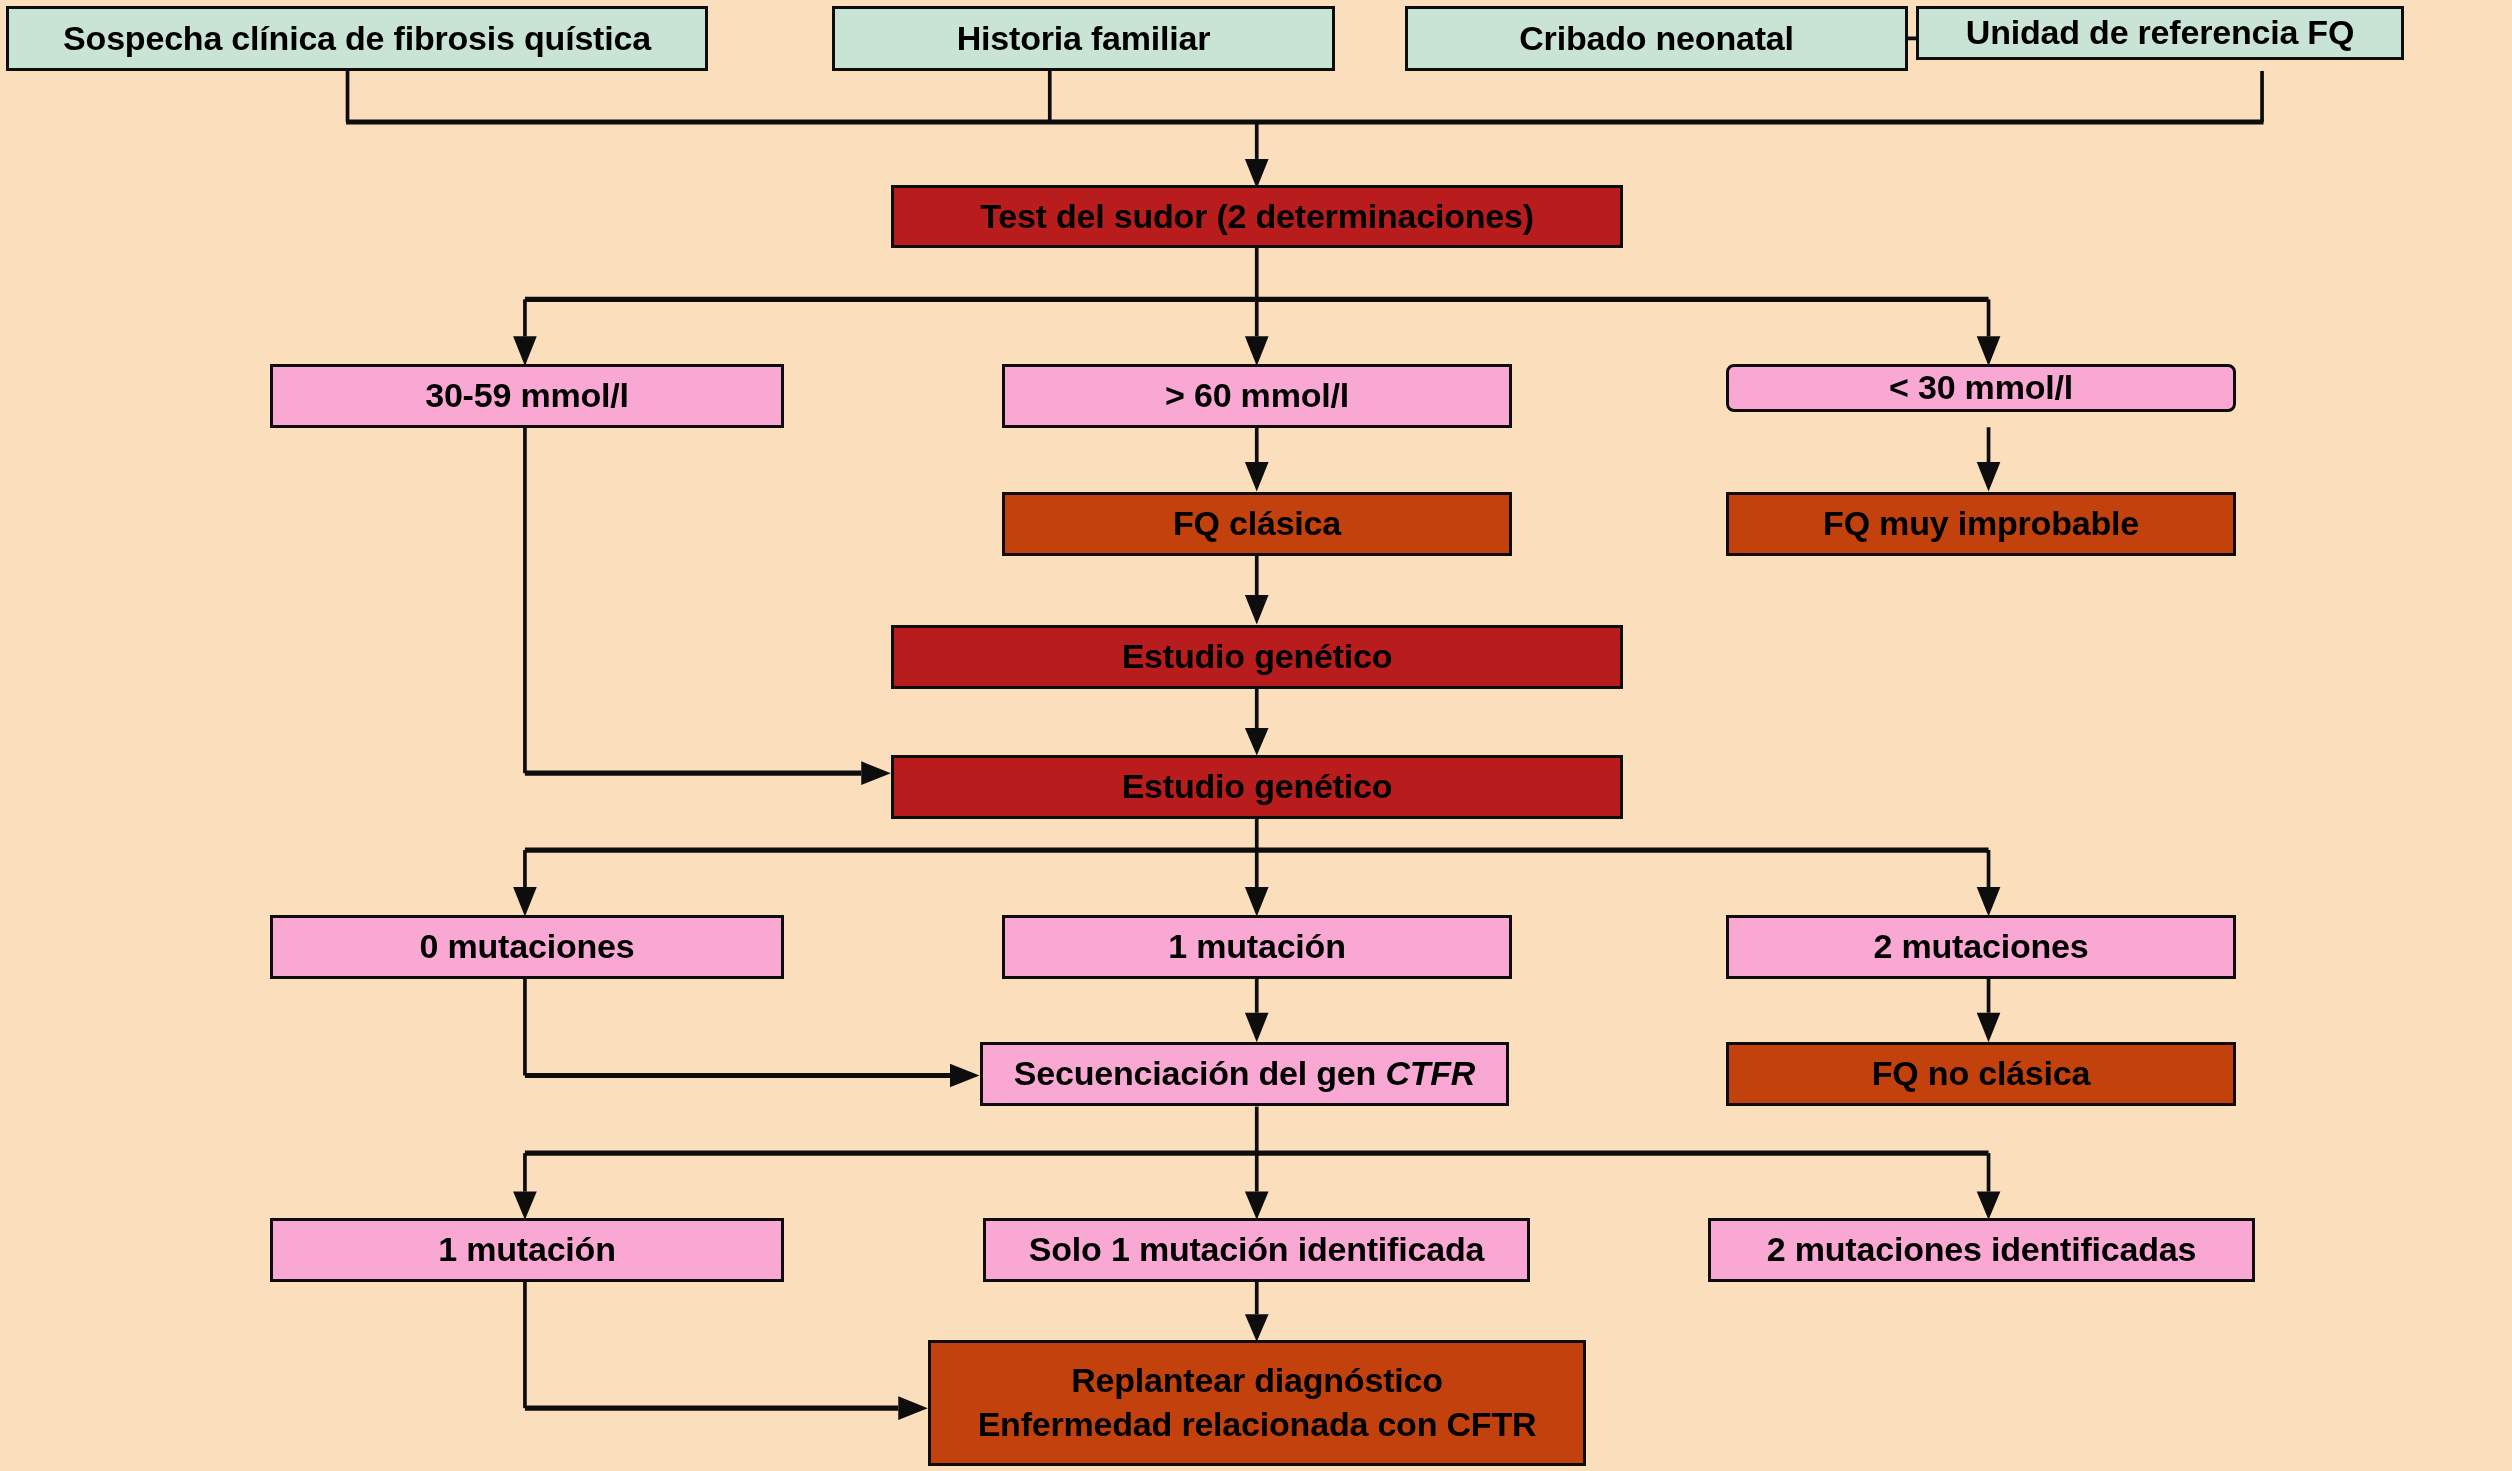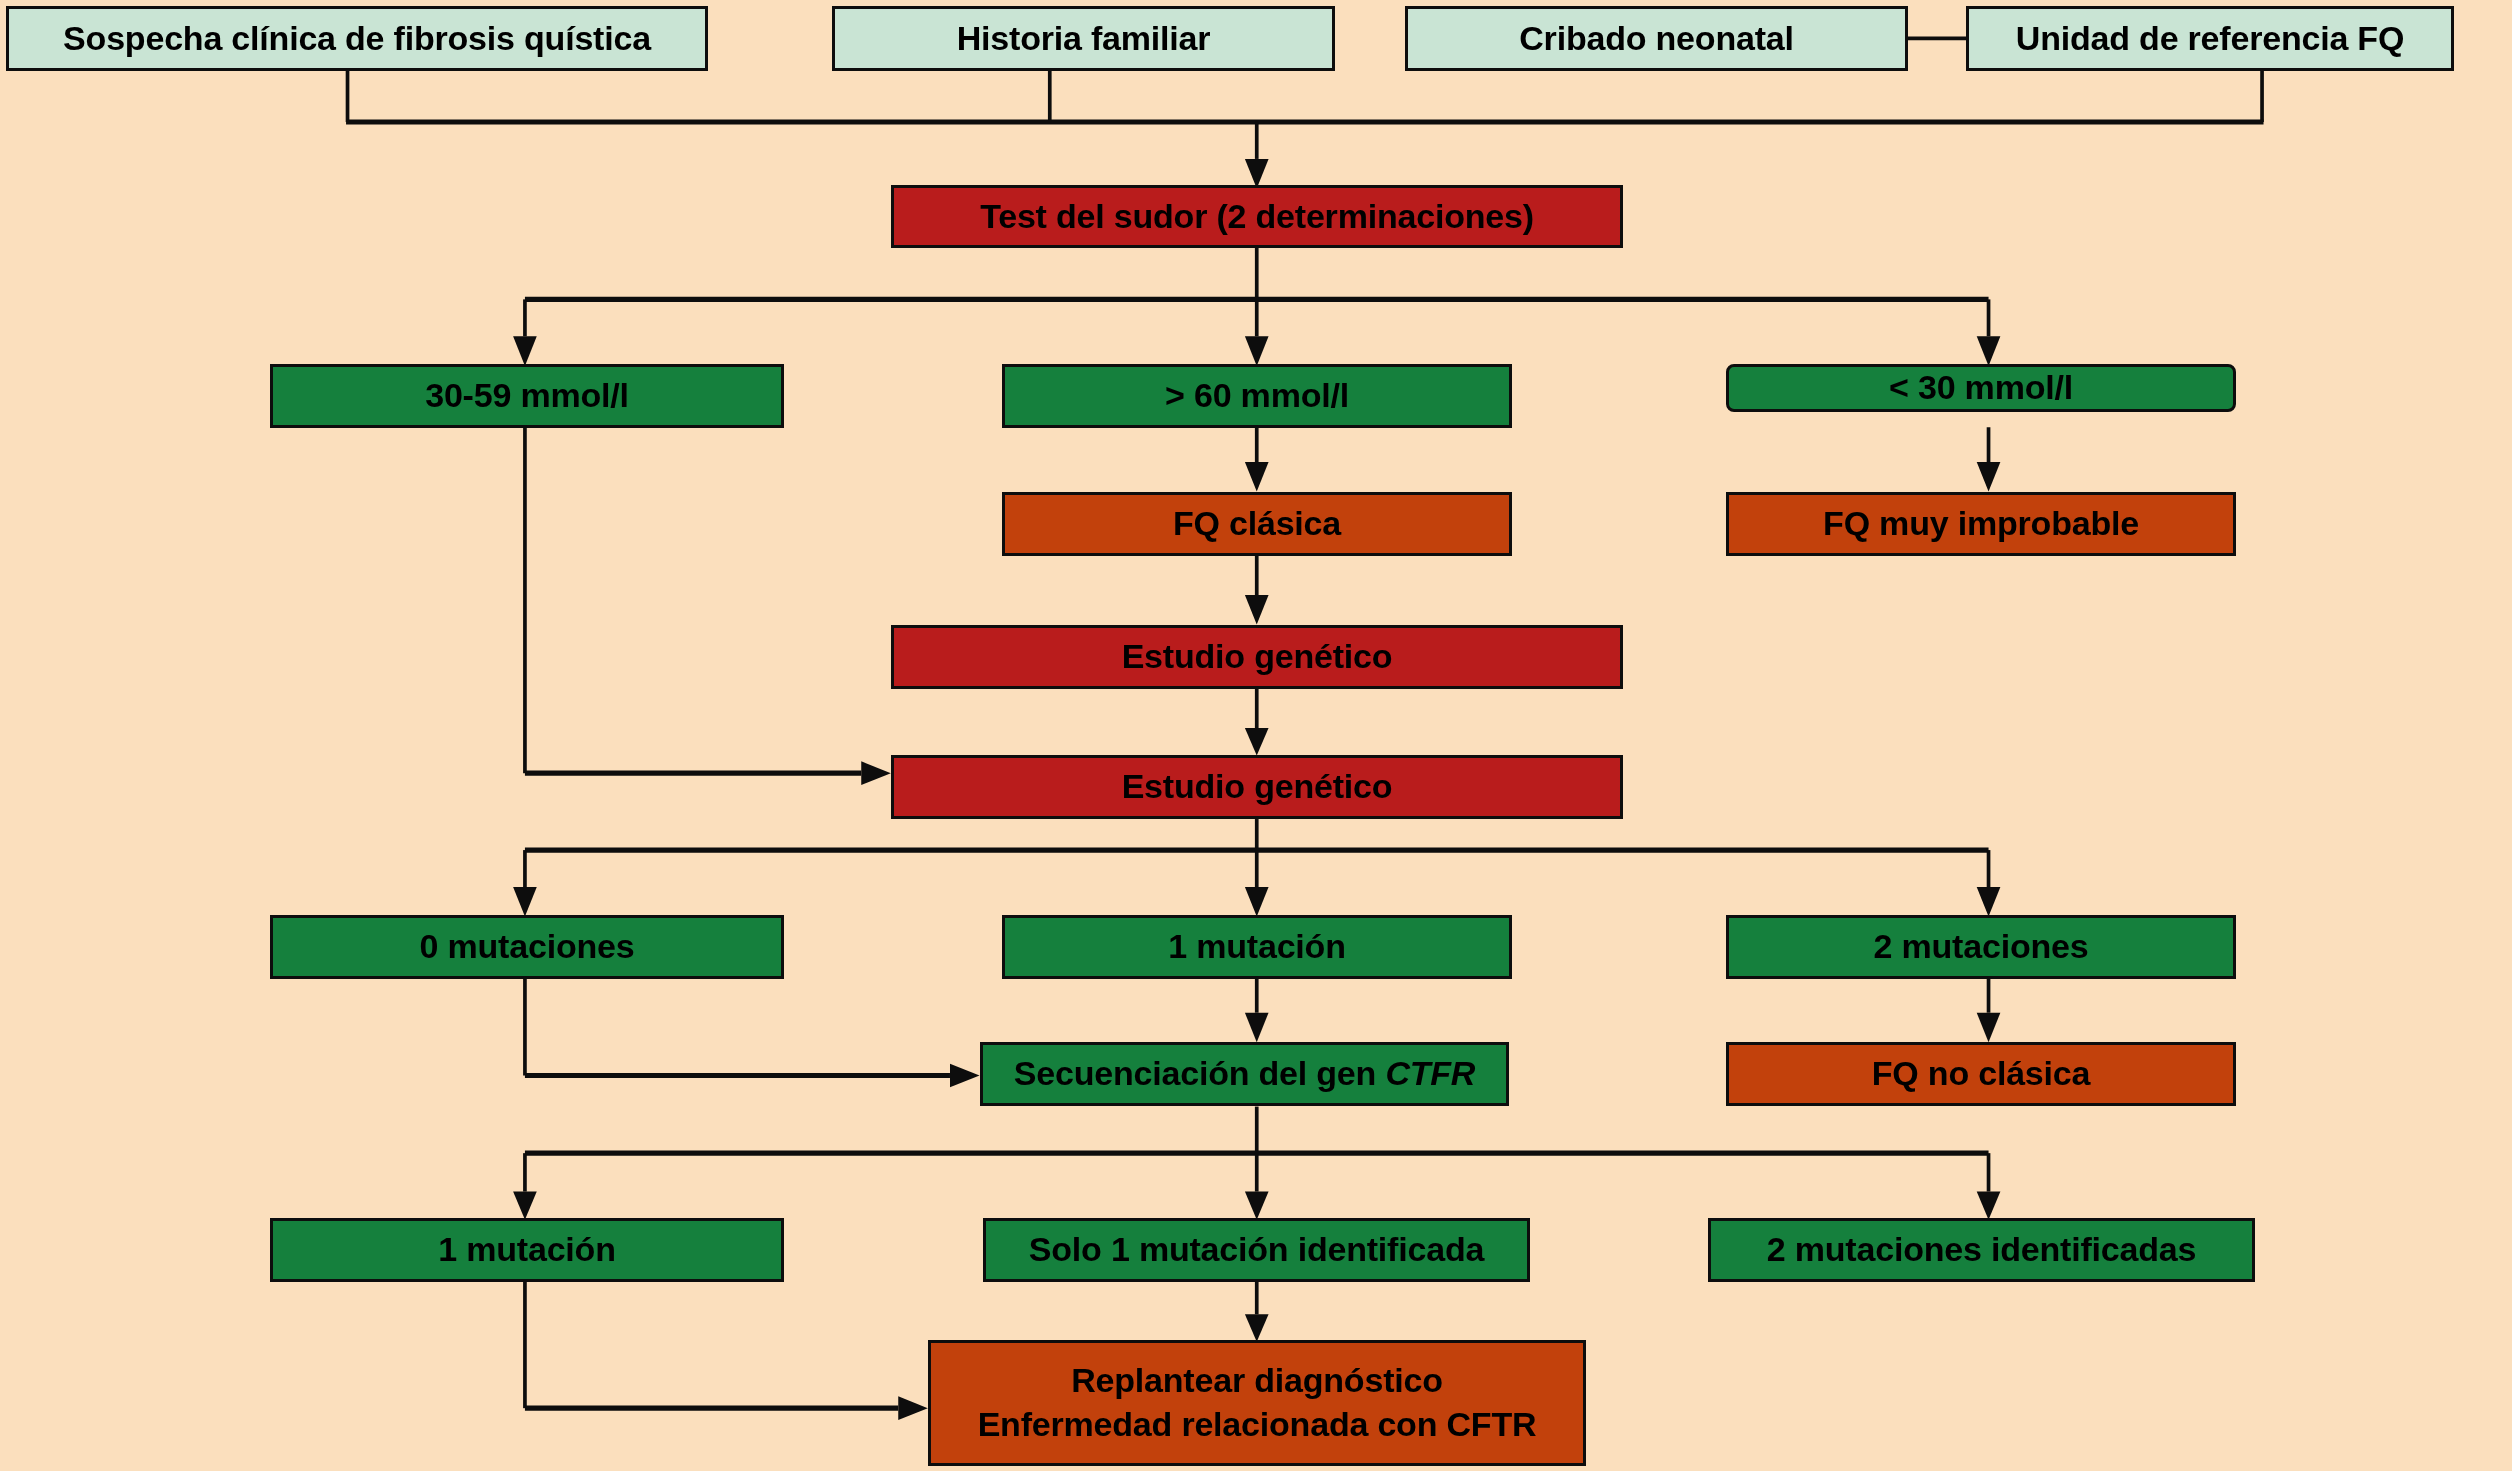--- a/index.html
+++ b/index.html
@@ -24,21 +24,21 @@
     justify-content: center;
     text-align: center;
     color: #000000;
     font-size: 34px;
     line-height: 1.28;
     letter-spacing: -0.2px;
     font-family: "Liberation Sans", sans-serif;
   }
   .node.green  { background: #c9e4d4; }
   .node.pink   { background: #b91c1c; }
-  .node.blue   { background: #15803d; }
+  .node.blue   { background: #f9a8d4; }
   .node.teal   { background: #c2410c; }
   .node .label { display: block; padding: 0 10.4px; font-weight: bold; }
   .node .it { font-style: italic; }
   #wires {
     position: absolute;
     left: 0;
     top: 0;
     width: 2512px;
     height: 1471px;
     pointer-events: none;
@@ -131,21 +131,21 @@
   </div>
 
   <div class="node green" style="left:798px; top:6px; width:503px; height:65px;margin-left:34px;">
     <span class="label">Historia familiar</span>
   </div>
 
   <div class="node green" style="left:1405px; top:6px; width:503px; height:65px;">
     <span class="label">Cribado neonatal</span>
   </div>
 
-  <div class="node green" style="left:1966px; top:6px; width:488px; height:65px;">
+  <div class="node green" style="left:1916px; top:6px; width:488px; height:54px;">
     <span class="label">Unidad de referencia FQ</span>
   </div>
 
   <div class="node pink" style="left:891px; top:185px; width:732px; height:63px;">
     <span class="label">Test del sudor (2 determinaciones)</span>
   </div>
 
   <div class="node blue" style="left:270px; top:364px; width:514px; height:64px;">
     <span class="label">30-59 mmol/l</span>
   </div>

